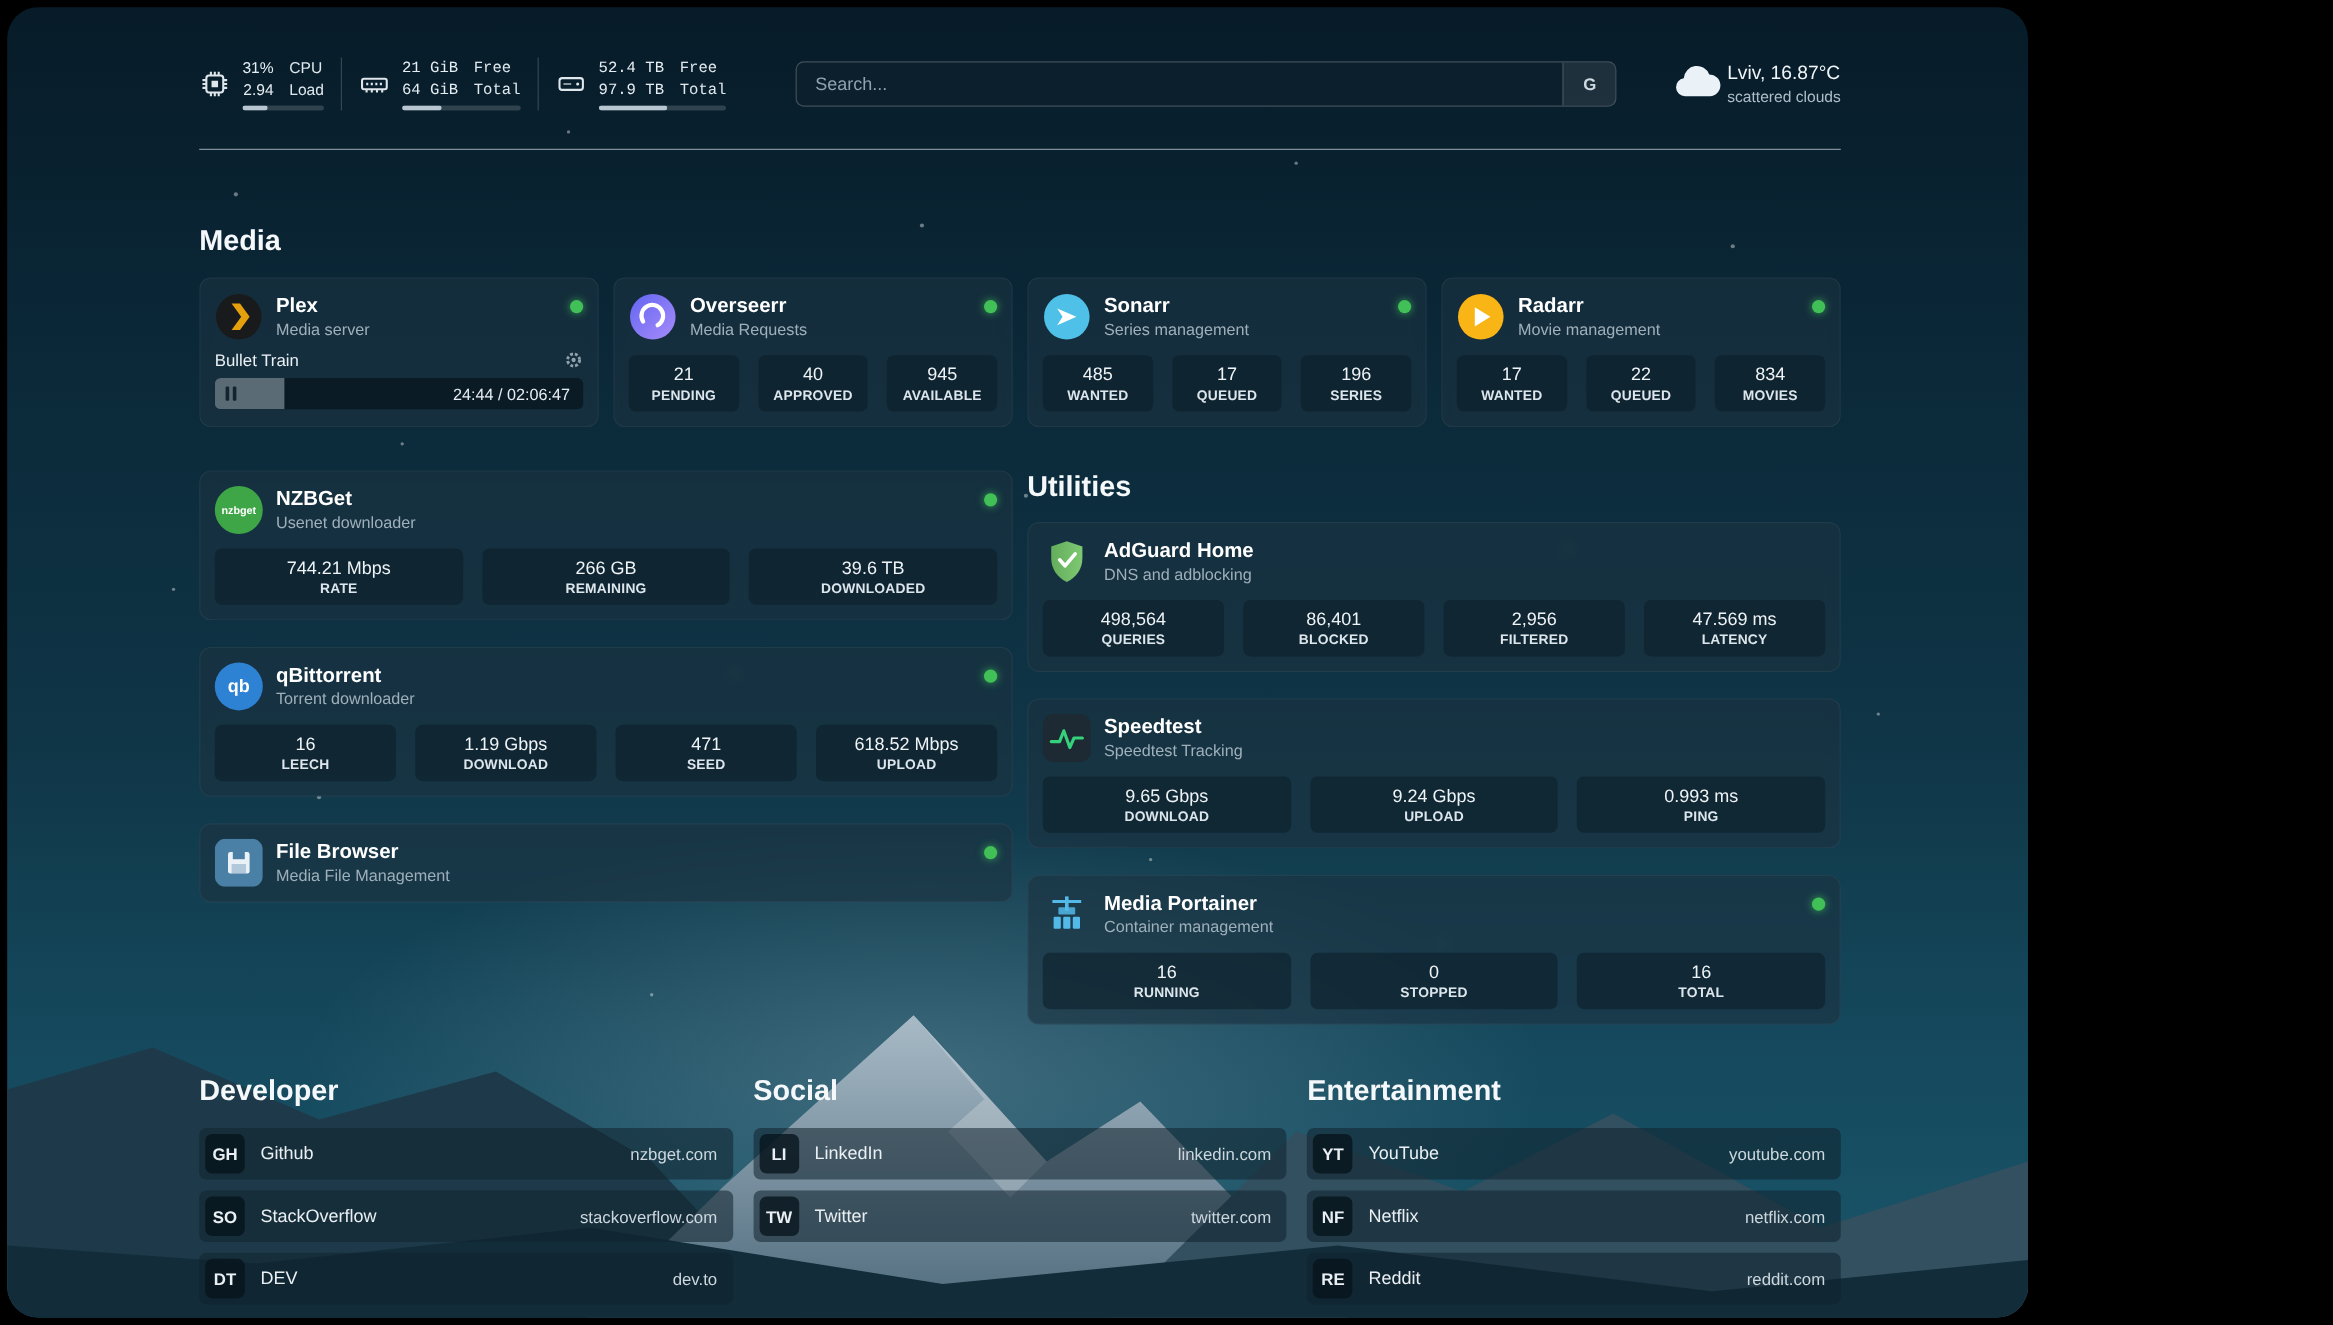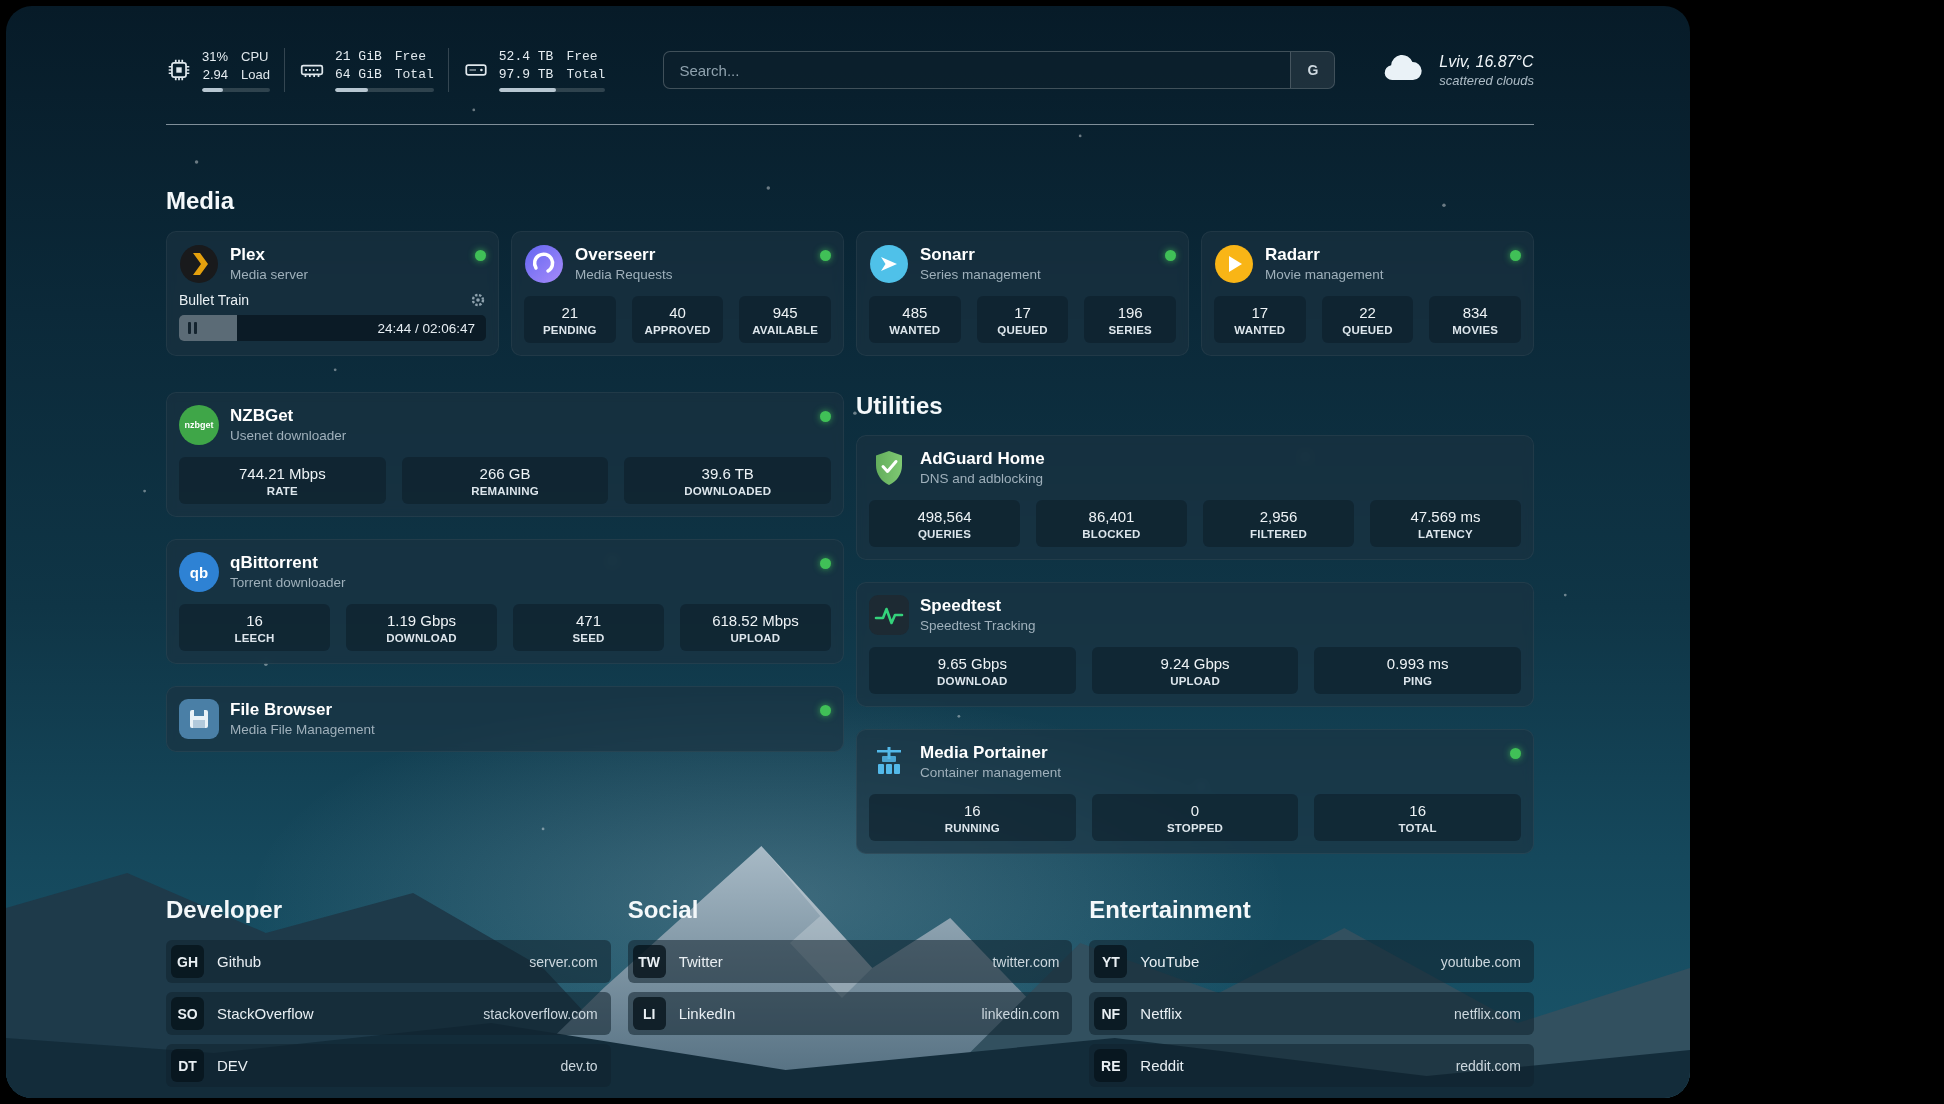--- a/index.html
+++ b/index.html
@@ -28,21 +28,21 @@
 
   .search { flex:1; margin:0 46px 0 44px; height:38px; display:flex; align-items:stretch;
     border:1px solid rgba(255,255,255,0.22); border-radius:7px; background:rgba(14,33,45,0.55); overflow:hidden; }
   .search input { flex:1; background:transparent; border:none; outline:none; color:#e6edf2;
     font-size:15px; padding:0 15px; font-family:"Liberation Sans", sans-serif; }
   .search input::placeholder { color:#8fa2ae; }
   .search-engine { width:44px; display:flex; align-items:center; justify-content:center;
     background:rgba(255,255,255,0.08); border-left:1px solid rgba(255,255,255,0.18);
     color:#cfd9e0; font-size:14px; font-weight:700; cursor:pointer; }
 
-  .weather { display:flex; align-items:center; gap:16px;font-style:italic; }
+  .weather { display:flex; align-items:center; gap:4px; }
   .weather-text .w-loc { font-size:16px; color:#f0f5f8; }
   .weather-text .w-cond { font-size:13px; color:#aebdc7; margin-top:2px; }
 
   .divider { margin-top:28px; border-bottom:1.5px solid rgba(225,235,243,0.55); }
 
   
   .sec-title { font-size:24px; font-weight:700; color:#f4f8fa; }
   .media-title { margin-top:62px; margin-bottom:16px; }
   .media-grid { display:grid; grid-template-columns:repeat(4,1fr); gap:12px; }
 
@@ -559,48 +559,48 @@
       </div>
     </div>
 
     <div class="bookmarks">
       <div>
         <h2 class="sec-title bm-title">Developer</h2>
         <div class="bm-list">
           <div class="bm-row">
             <span class="bm-abbr">GH</span>
             <span class="bm-name">Github</span>
-            <span class="bm-url">server.com</span>
+            <span class="bm-url">nzbget.com</span>
           </div>
           <div class="bm-row">
             <span class="bm-abbr">SO</span>
             <span class="bm-name">StackOverflow</span>
             <span class="bm-url">stackoverflow.com</span>
           </div>
           <div class="bm-row">
             <span class="bm-abbr">DT</span>
             <span class="bm-name">DEV</span>
             <span class="bm-url">dev.to</span>
           </div>
         </div>
       </div>
 
       <div>
         <h2 class="sec-title bm-title">Social</h2>
         <div class="bm-list">
           <div class="bm-row">
+            <span class="bm-abbr">LI</span>
+            <span class="bm-name">LinkedIn</span>
+            <span class="bm-url">linkedin.com</span>
+          </div>
+          <div class="bm-row">
             <span class="bm-abbr">TW</span>
             <span class="bm-name">Twitter</span>
             <span class="bm-url">twitter.com</span>
           </div>
-          <div class="bm-row">
-            <span class="bm-abbr">LI</span>
-            <span class="bm-name">LinkedIn</span>
-            <span class="bm-url">linkedin.com</span>
-          </div>
         </div>
       </div>
 
       <div>
         <h2 class="sec-title bm-title">Entertainment</h2>
         <div class="bm-list">
           <div class="bm-row">
             <span class="bm-abbr">YT</span>
             <span class="bm-name">YouTube</span>
             <span class="bm-url">youtube.com</span>

